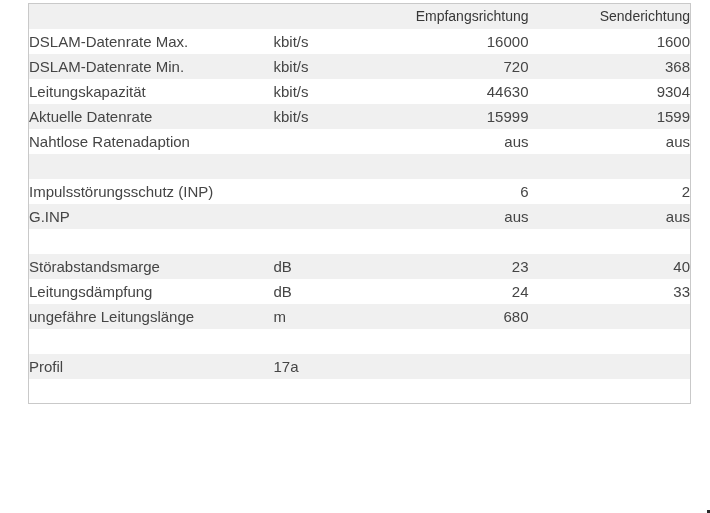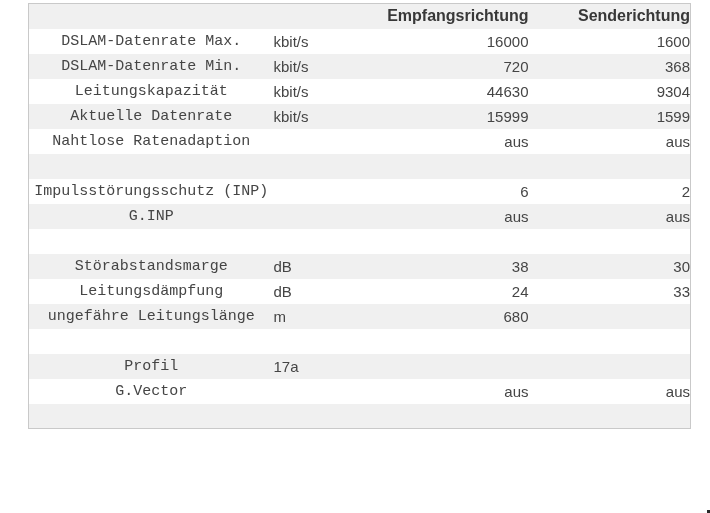--- a/index.html
+++ b/index.html
@@ -37,28 +37,28 @@
   table.dsl-table td {
     height: 25px;
     padding: 0;
     vertical-align: middle;
     font-weight: normal;
     white-space: nowrap;
     overflow: hidden;
   }
   thead tr { background: var(--stripe); }
   tbody tr:nth-child(even) { background: var(--stripe); }
-  .c-label { text-align: center; padding-left: 10px; font-family: Liberation Mono, monospace; }
+  .c-label { text-align: left; padding-left: 10px; }
   .c-unit  { text-align: left; margin-top: 8px; }
   .c-rx    { text-align: right; padding-right: 2px; }
   .c-tx    { text-align: right; padding-right: 4px; margin-top: 48px; }
   thead th.c-rx, thead th.c-tx {
-    font-weight: bold;
+    font-weight: normal;
     color: var(--header-text);
-    font-size: 16px;
+    font-size: 14px;
   }
   .corner-artifact {
     position: absolute;
     right: 0;
     bottom: 0;
     width: 3px;
     height: 3px;
     background: #2a2a2a;
   }
 </style>
@@ -131,22 +131,22 @@
       </tr>
       <tr>
         <td class="c-label"></td>
         <td class="c-unit"></td>
         <td class="c-rx"></td>
         <td class="c-tx"></td>
       </tr>
       <tr>
         <td class="c-label">Störabstandsmarge</td>
         <td class="c-unit">dB</td>
-        <td class="c-rx">38</td>
-        <td class="c-tx">30</td>
+        <td class="c-rx">23</td>
+        <td class="c-tx">40</td>
       </tr>
       <tr>
         <td class="c-label">Leitungsdämpfung</td>
         <td class="c-unit">dB</td>
         <td class="c-rx">24</td>
         <td class="c-tx">33</td>
       </tr>
       <tr>
         <td class="c-label">ungefähre Leitungslänge</td>
         <td class="c-unit">m</td>
@@ -159,26 +159,20 @@
         <td class="c-rx"></td>
         <td class="c-tx"></td>
       </tr>
       <tr>
         <td class="c-label">Profil</td>
         <td class="c-unit">17a</td>
         <td class="c-rx"></td>
         <td class="c-tx"></td>
       </tr>
       <tr>
-        <td class="c-label">G.Vector</td>
-        <td class="c-unit"></td>
-        <td class="c-rx">aus</td>
-        <td class="c-tx">aus</td>
-      </tr>
-      <tr>
         <td class="c-label"></td>
         <td class="c-unit"></td>
         <td class="c-rx"></td>
         <td class="c-tx"></td>
       </tr>
     </tbody>
 </table>
 
 <div class="corner-artifact"></div>
 

